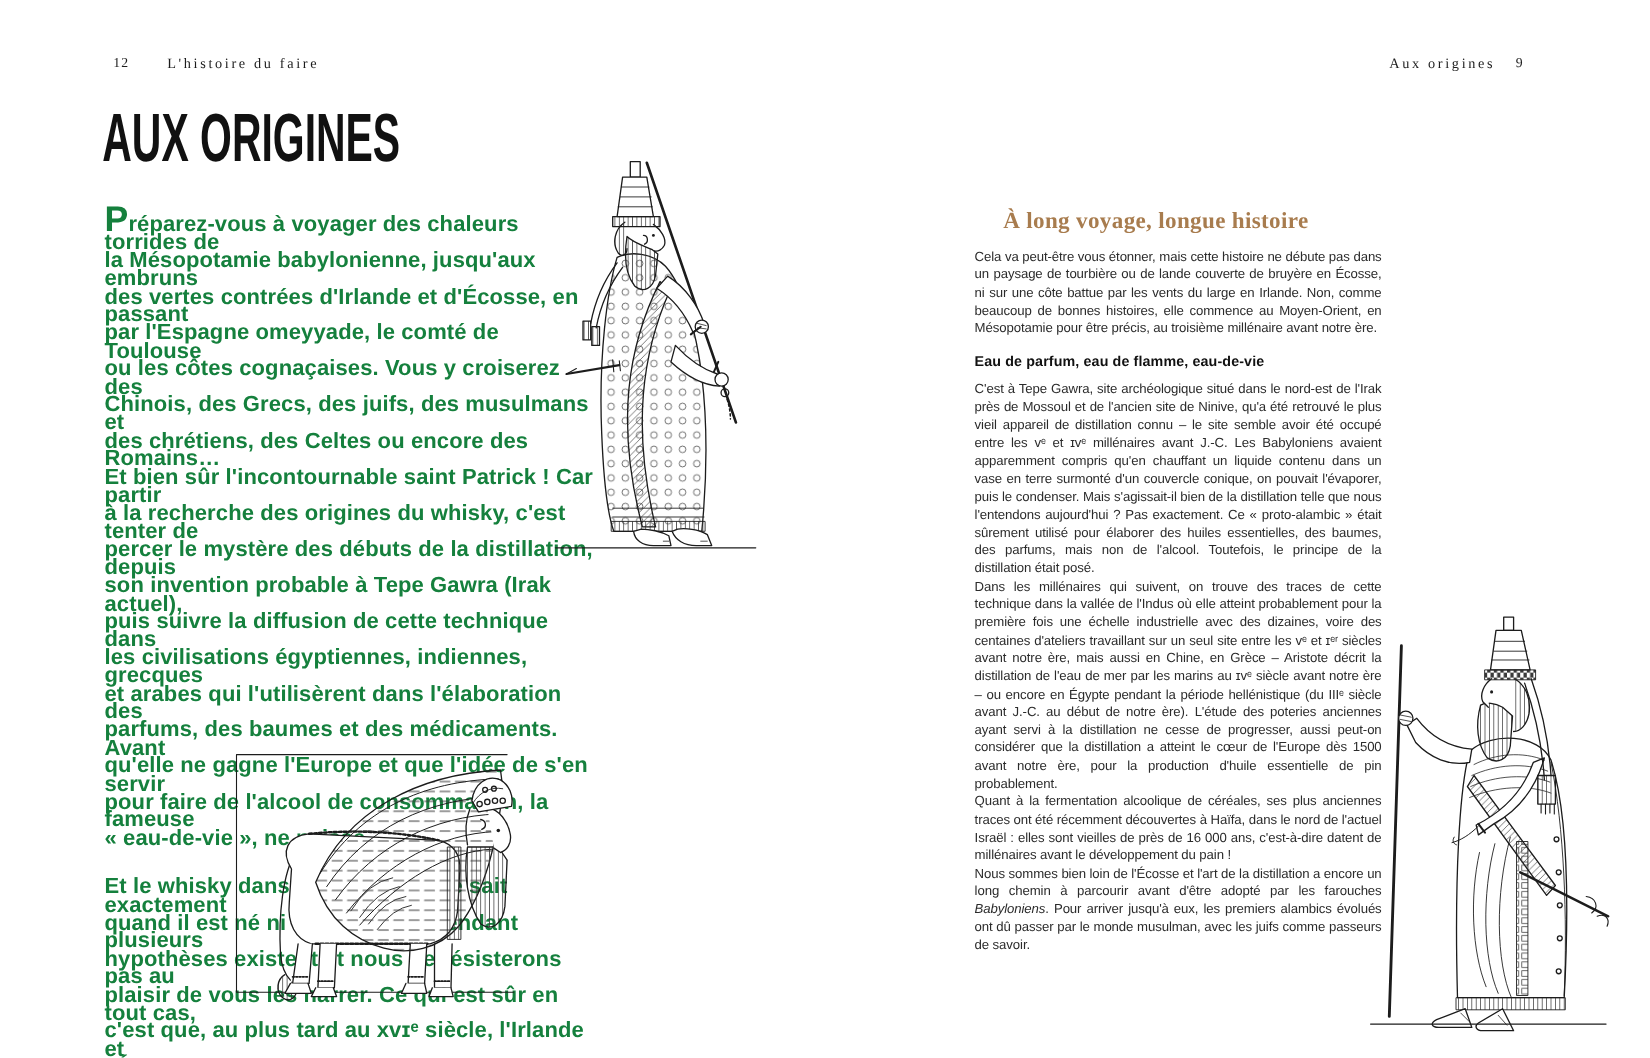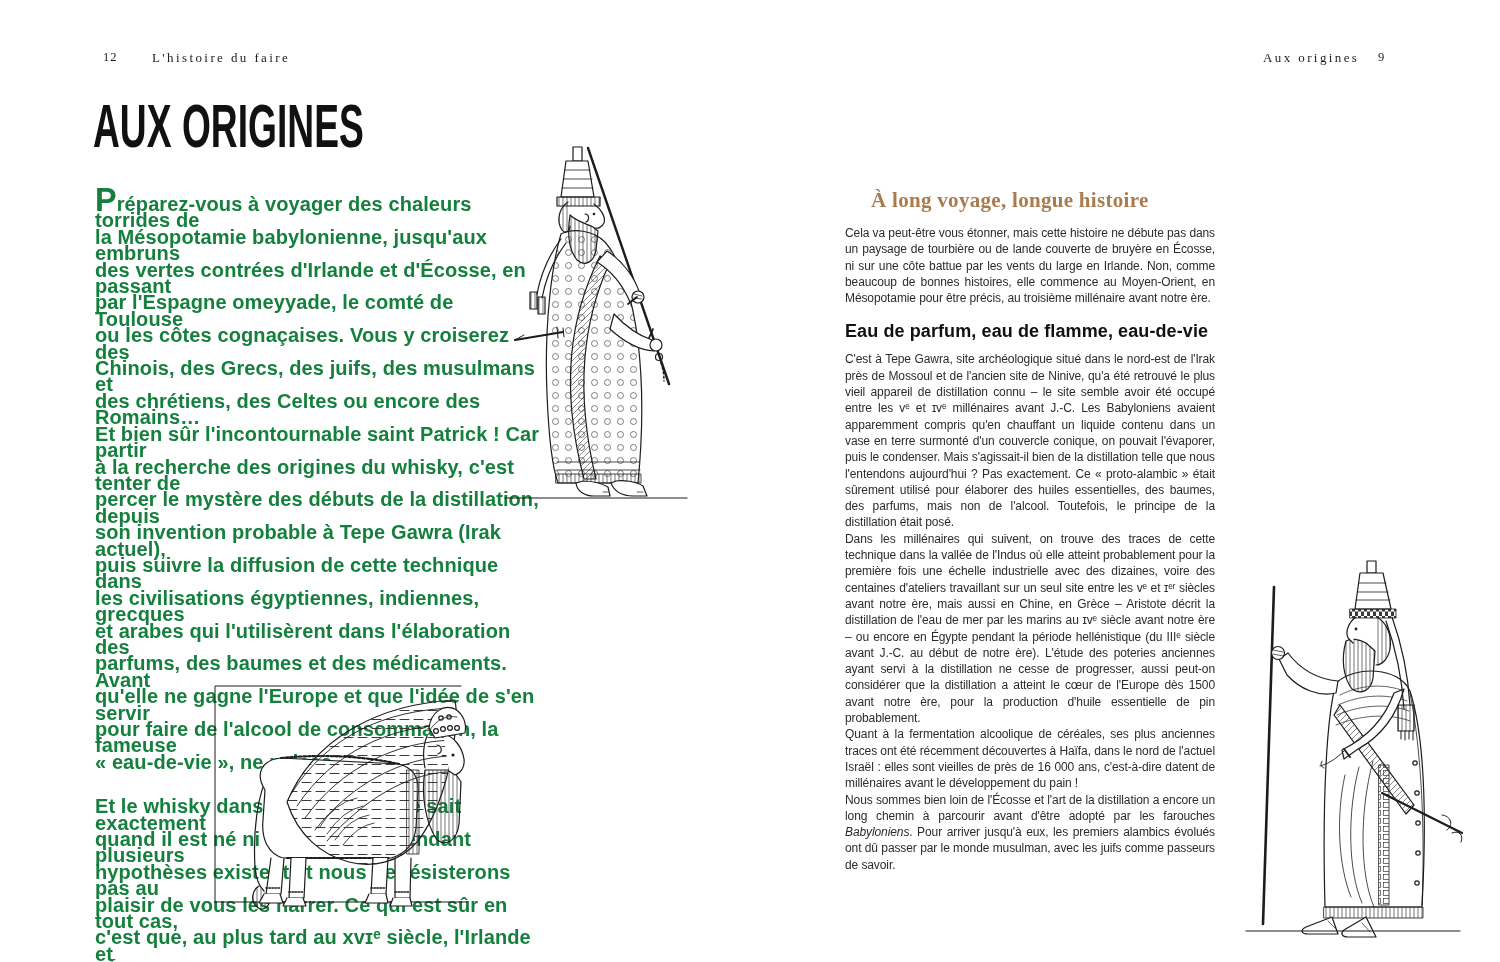--- a/index.html
+++ b/index.html
@@ -26,32 +26,32 @@
   
   .leftcol{position:absolute;left:95px;top:196px;width:450px;}
   .leftcol p{
     margin:0;white-space:pre-line;
     font-weight:700;font-size:20px;line-height:16.4px;color:#15803d;
     letter-spacing:0.1px;
   }
   .leftcol p + p{margin-top:28px;}
   .dropcap{font-size:1.62em;line-height:0;font-weight:700;}
   
-  .rightcol{position:absolute;left:845px;top:188px;width:370px;}
+  .rightcol{position:absolute;left:886px;top:188px;width:370px;}
   .section-heading{
     margin:0 0 12px 26px;font-family:"Liberation Serif",serif;
     font-weight:700;font-size:21px;letter-spacing:0.3px;white-space:nowrap;
   }
   .rightcol p{
     margin:0;font-size:12px;line-height:16.3px;color:#2b2b2b;
     text-align:justify;letter-spacing:-0.1px;
   }
   .rightcol p.intro{margin-bottom:15px;}
   .subheading{
-    margin:12px 0 9px 0;font-size:18px;font-weight:700;color:#111;
+    margin:12px 0 9px 0;font-size:13px;font-weight:700;color:#111;
     letter-spacing:0.1px;
   }
   .em-italic{font-style:italic;}
   
   .fig{position:absolute;}
   #fig-priest{left:497px;top:142px;width:197px;height:378px;}
   #fig-lamassu{left:203px;top:670px;width:272px;height:252px;}
   #fig-king{left:1232px;top:553px;width:238px;height:390px;}
   svg{display:block;}
 </style>

